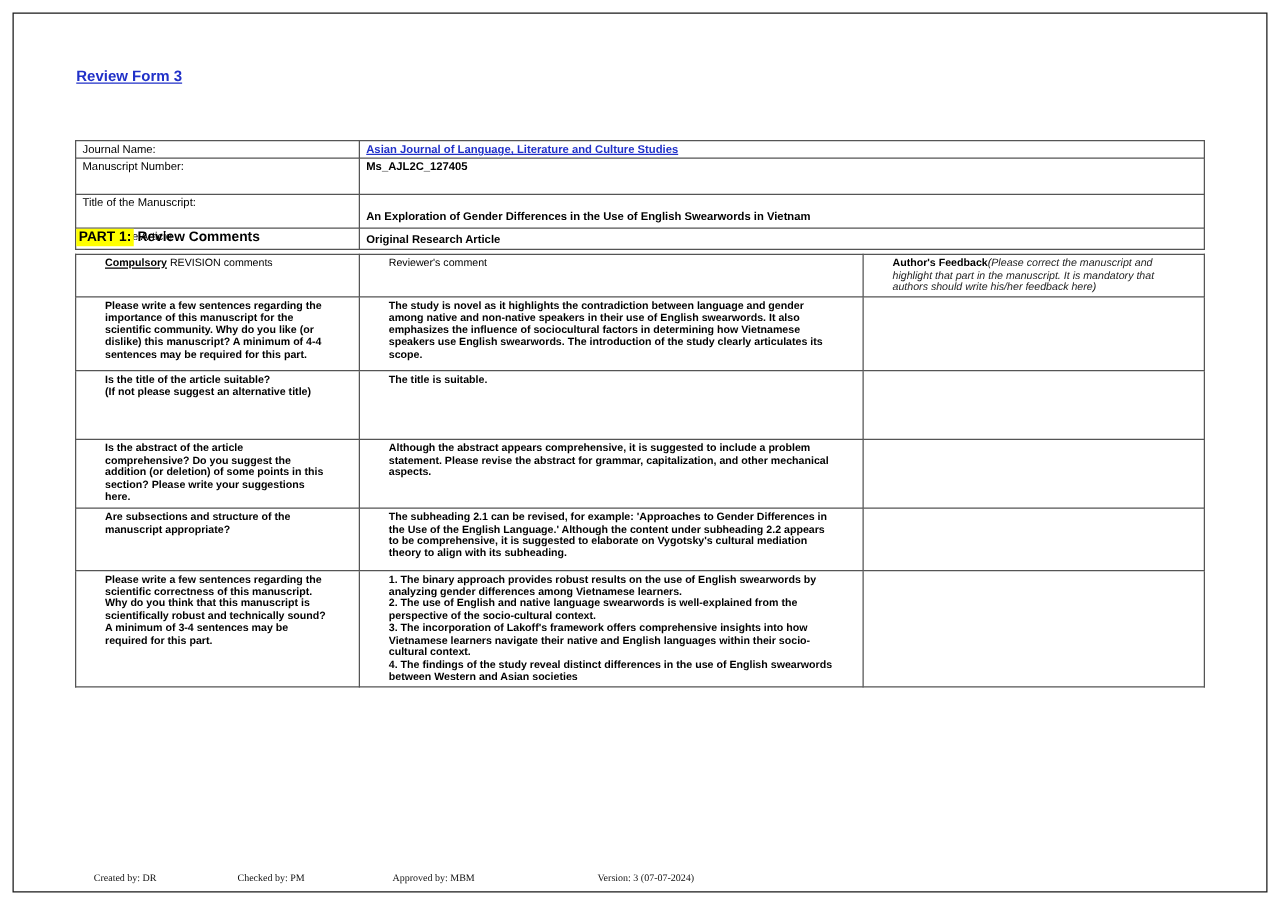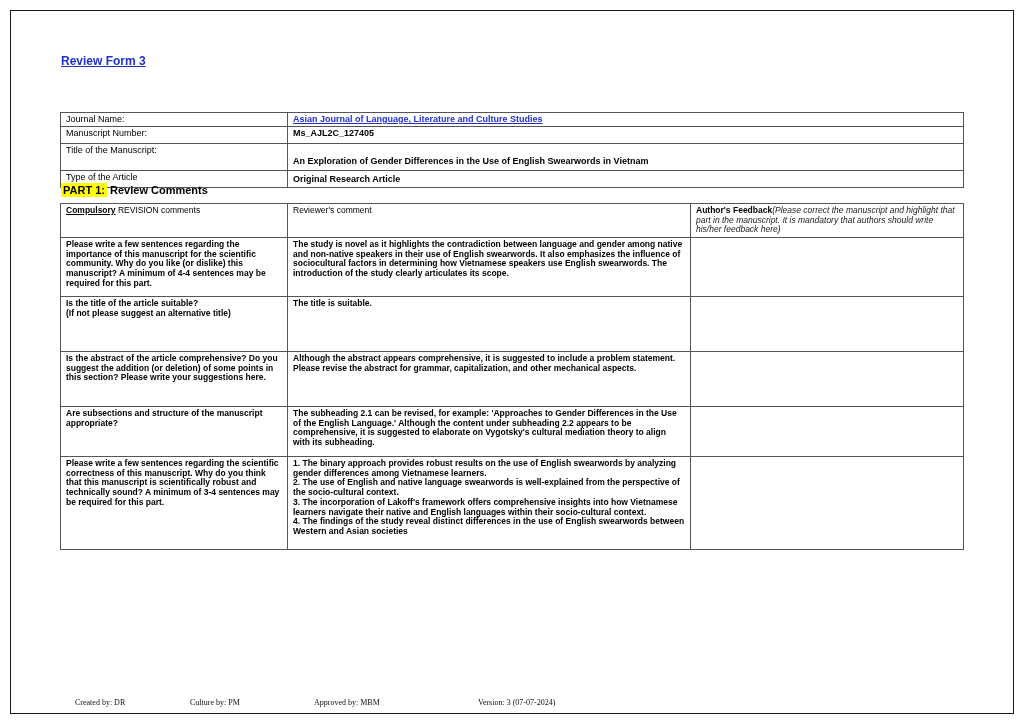--- a/index.html
+++ b/index.html
@@ -34,21 +34,21 @@
   .part-heading {
     position: absolute; left: 61px; top: 184px;
     font-size: 11px; font-weight: bold;
   }
   .hl { background: #ffff00; padding: 1px 2px; }
 
   .review-table {
     position: absolute; left: 60px; top: 203px; width: 903px;
     font-size: 8.5px; line-height: 1.14;
   }
-  .review-table td { padding: 2px 5px; }
+  .review-table td { padding: 2px 23px; }
   .hdr-c1 { font-weight: normal; }
   .hdr-c1 .bold-u { font-weight: bold; text-decoration: underline; }
   .hdr-c2 { font-weight: normal; }
   .hdr-c3 .bold { font-weight: bold; }
   .hdr-c3 .ital { font-style: italic; font-weight: normal; color: #222; }
   .q-cell { font-weight: bold; padding-left: 17px; white-space: pre-line; }
   .c-cell { font-weight: bold; white-space: pre-line; }
   .f-cell { }
 
   .rh-head { height: 30px; }
@@ -79,21 +79,21 @@
 <table class="meta-table">
   <colgroup>
       <col style="width:227px">
       <col style="width:676px">
     </colgroup>
   <tbody>
       <tr style="height:14px">
     <td class="label-cell">Journal Name:</td>
     <td class="value-cell"><span class="journal-link">Asian Journal of Language, Literature and Culture Studies</span></td>
   </tr>
-  <tr style="height:17px">
+  <tr style="height:29px">
     <td class="label-cell">Manuscript Number:</td>
     <td class="value-cell">Ms_AJL2C_127405</td>
   </tr>
   <tr style="height:27px">
     <td class="label-cell">Title of the Manuscript:</td>
     <td class="value-cell va-bottom">An Exploration of Gender Differences in the Use of English Swearwords in Vietnam</td>
   </tr>
   <tr style="height:17px">
     <td class="label-cell">Type of the Article</td>
     <td class="value-cell va-mid">Original Research Article</td>
@@ -151,16 +151,16 @@
 3. The incorporation of Lakoff's framework offers comprehensive insights into how Vietnamese learners navigate their native and English languages within their socio-cultural context.
 4. The findings of the study reveal distinct differences in the use of English swearwords between Western and Asian societies</td>
     <td class="f-cell"></td>
   </tr>
 
 </tbody>
   </table>
 
 <div class="footer">
   <span class="f-0">Created by: DR</span>
-  <span class="f-1">Culture by: PM</span>
+  <span class="f-1">Checked by: PM</span>
   <span class="f-2">Approved by: MBM</span>
   <span class="f-3">Version: 3 (07-07-2024)</span>
 </div>
 
 </body></html>

